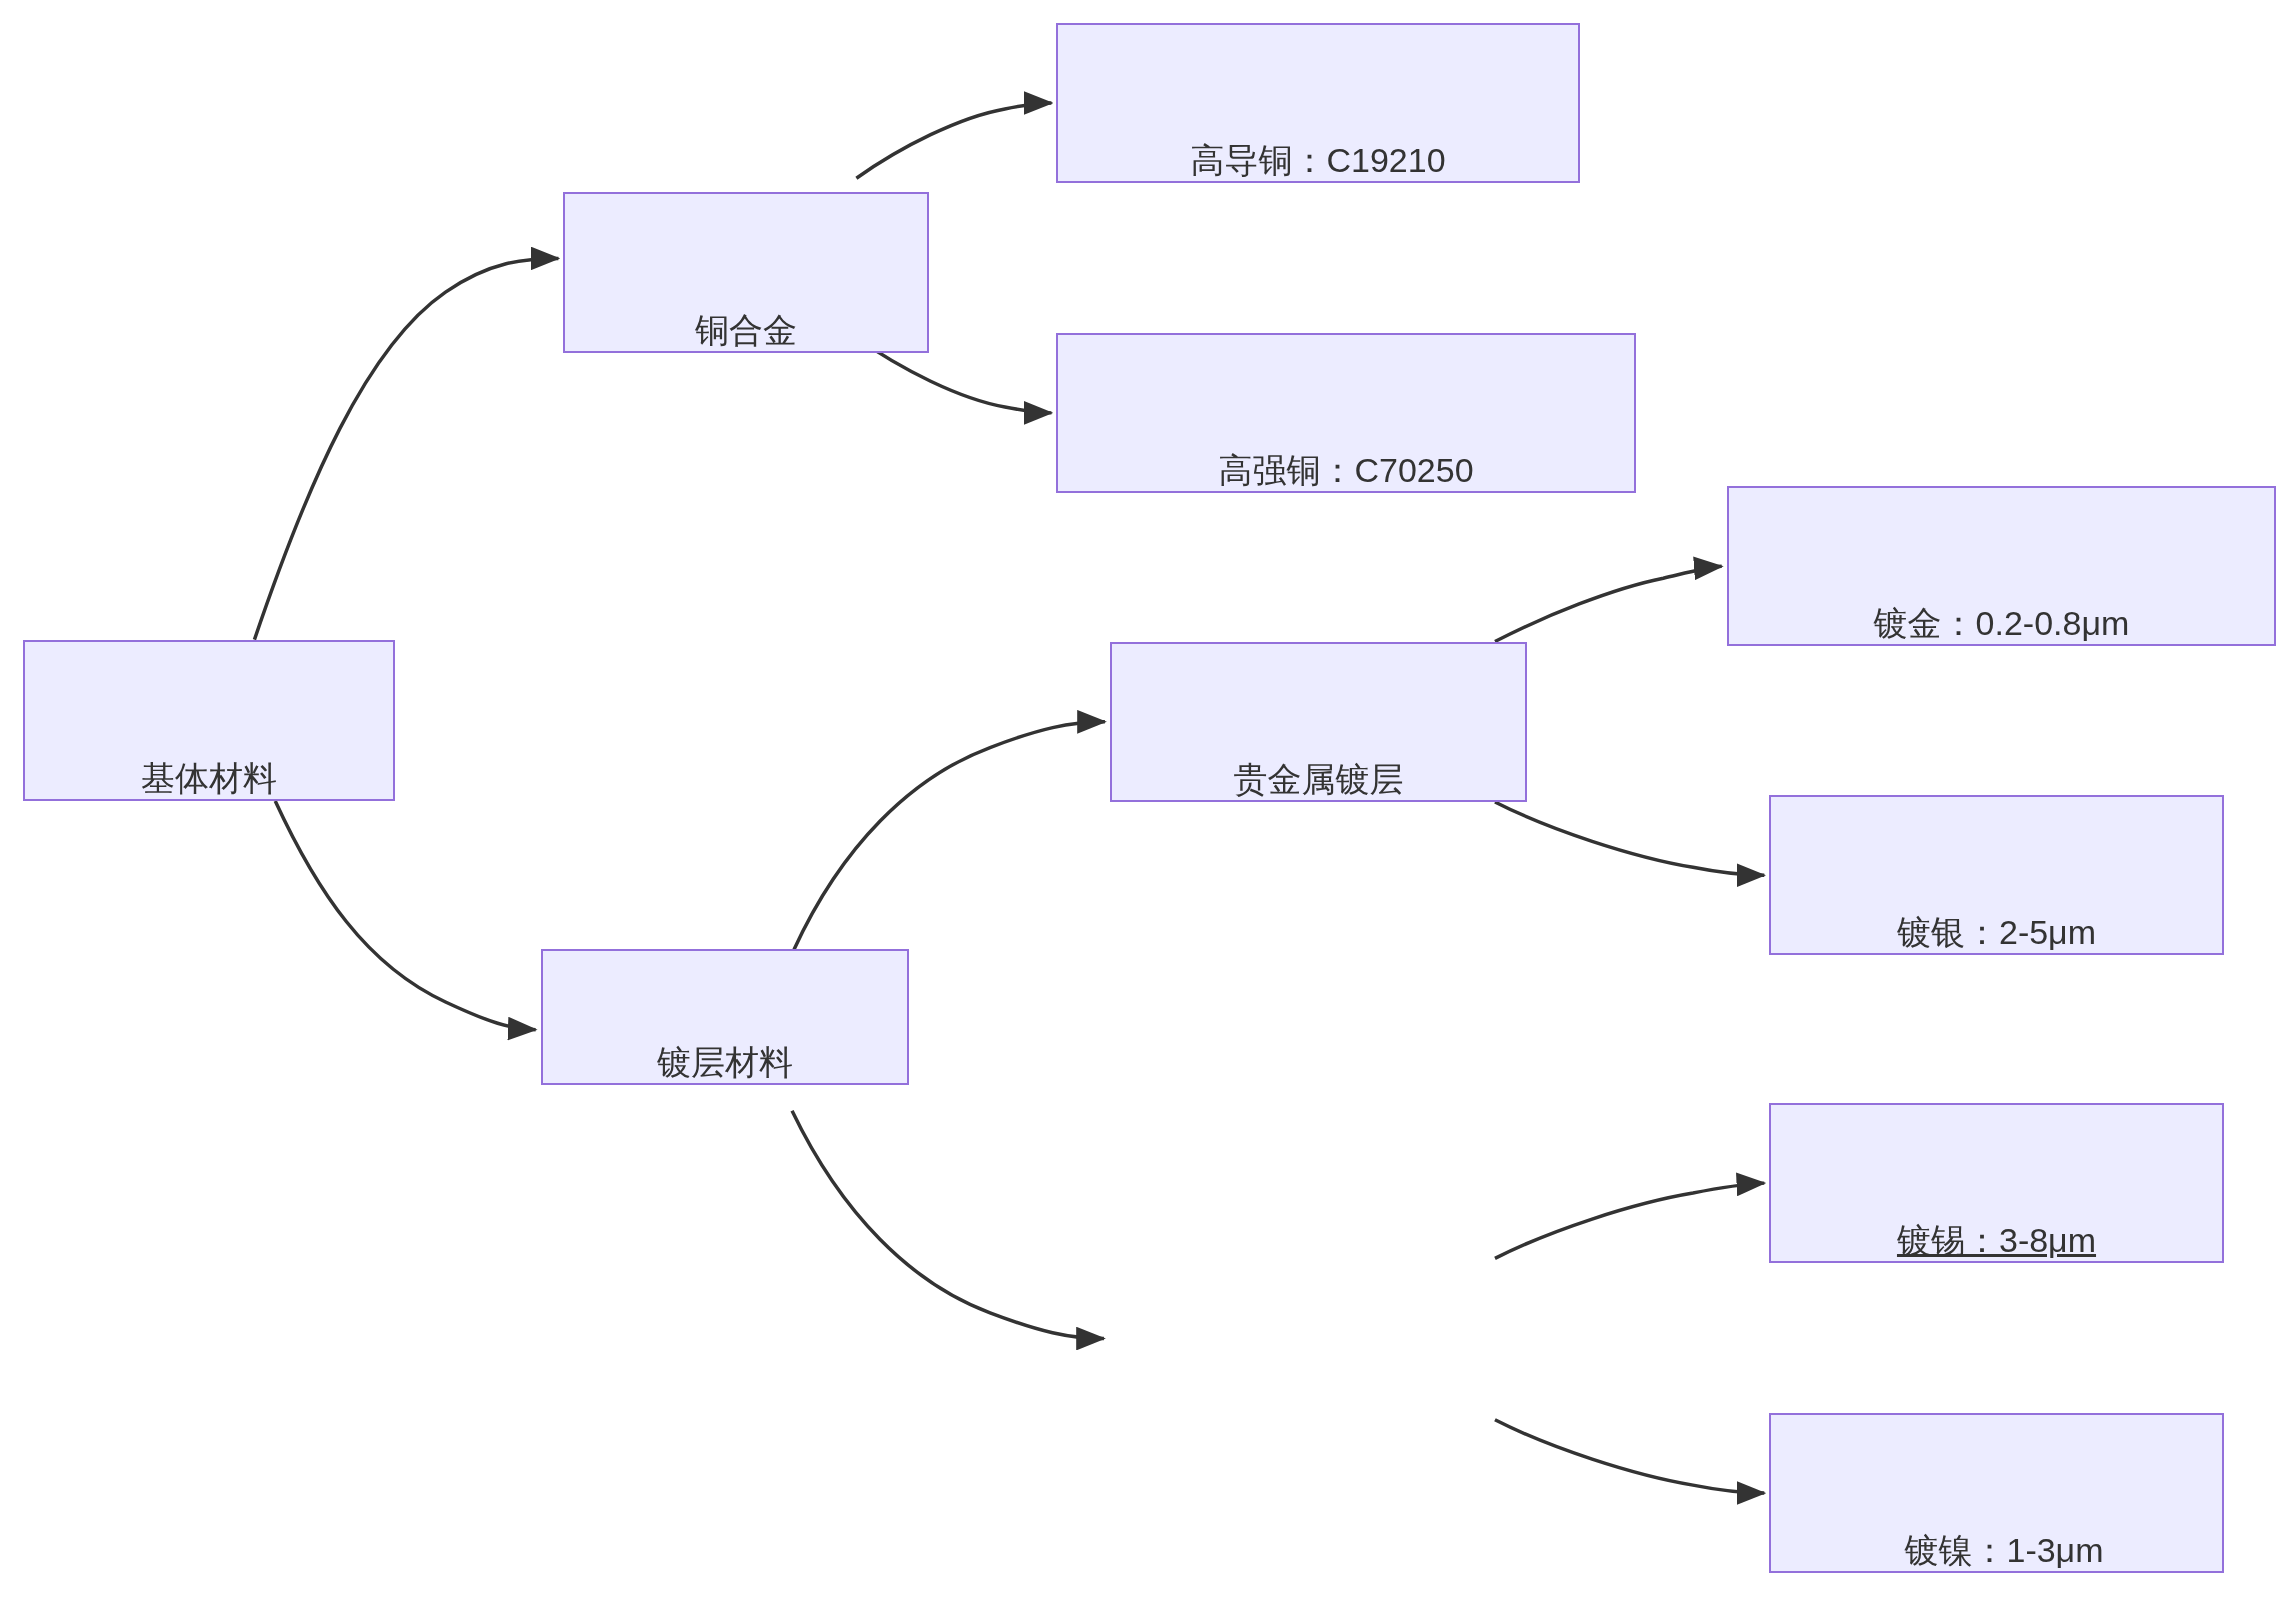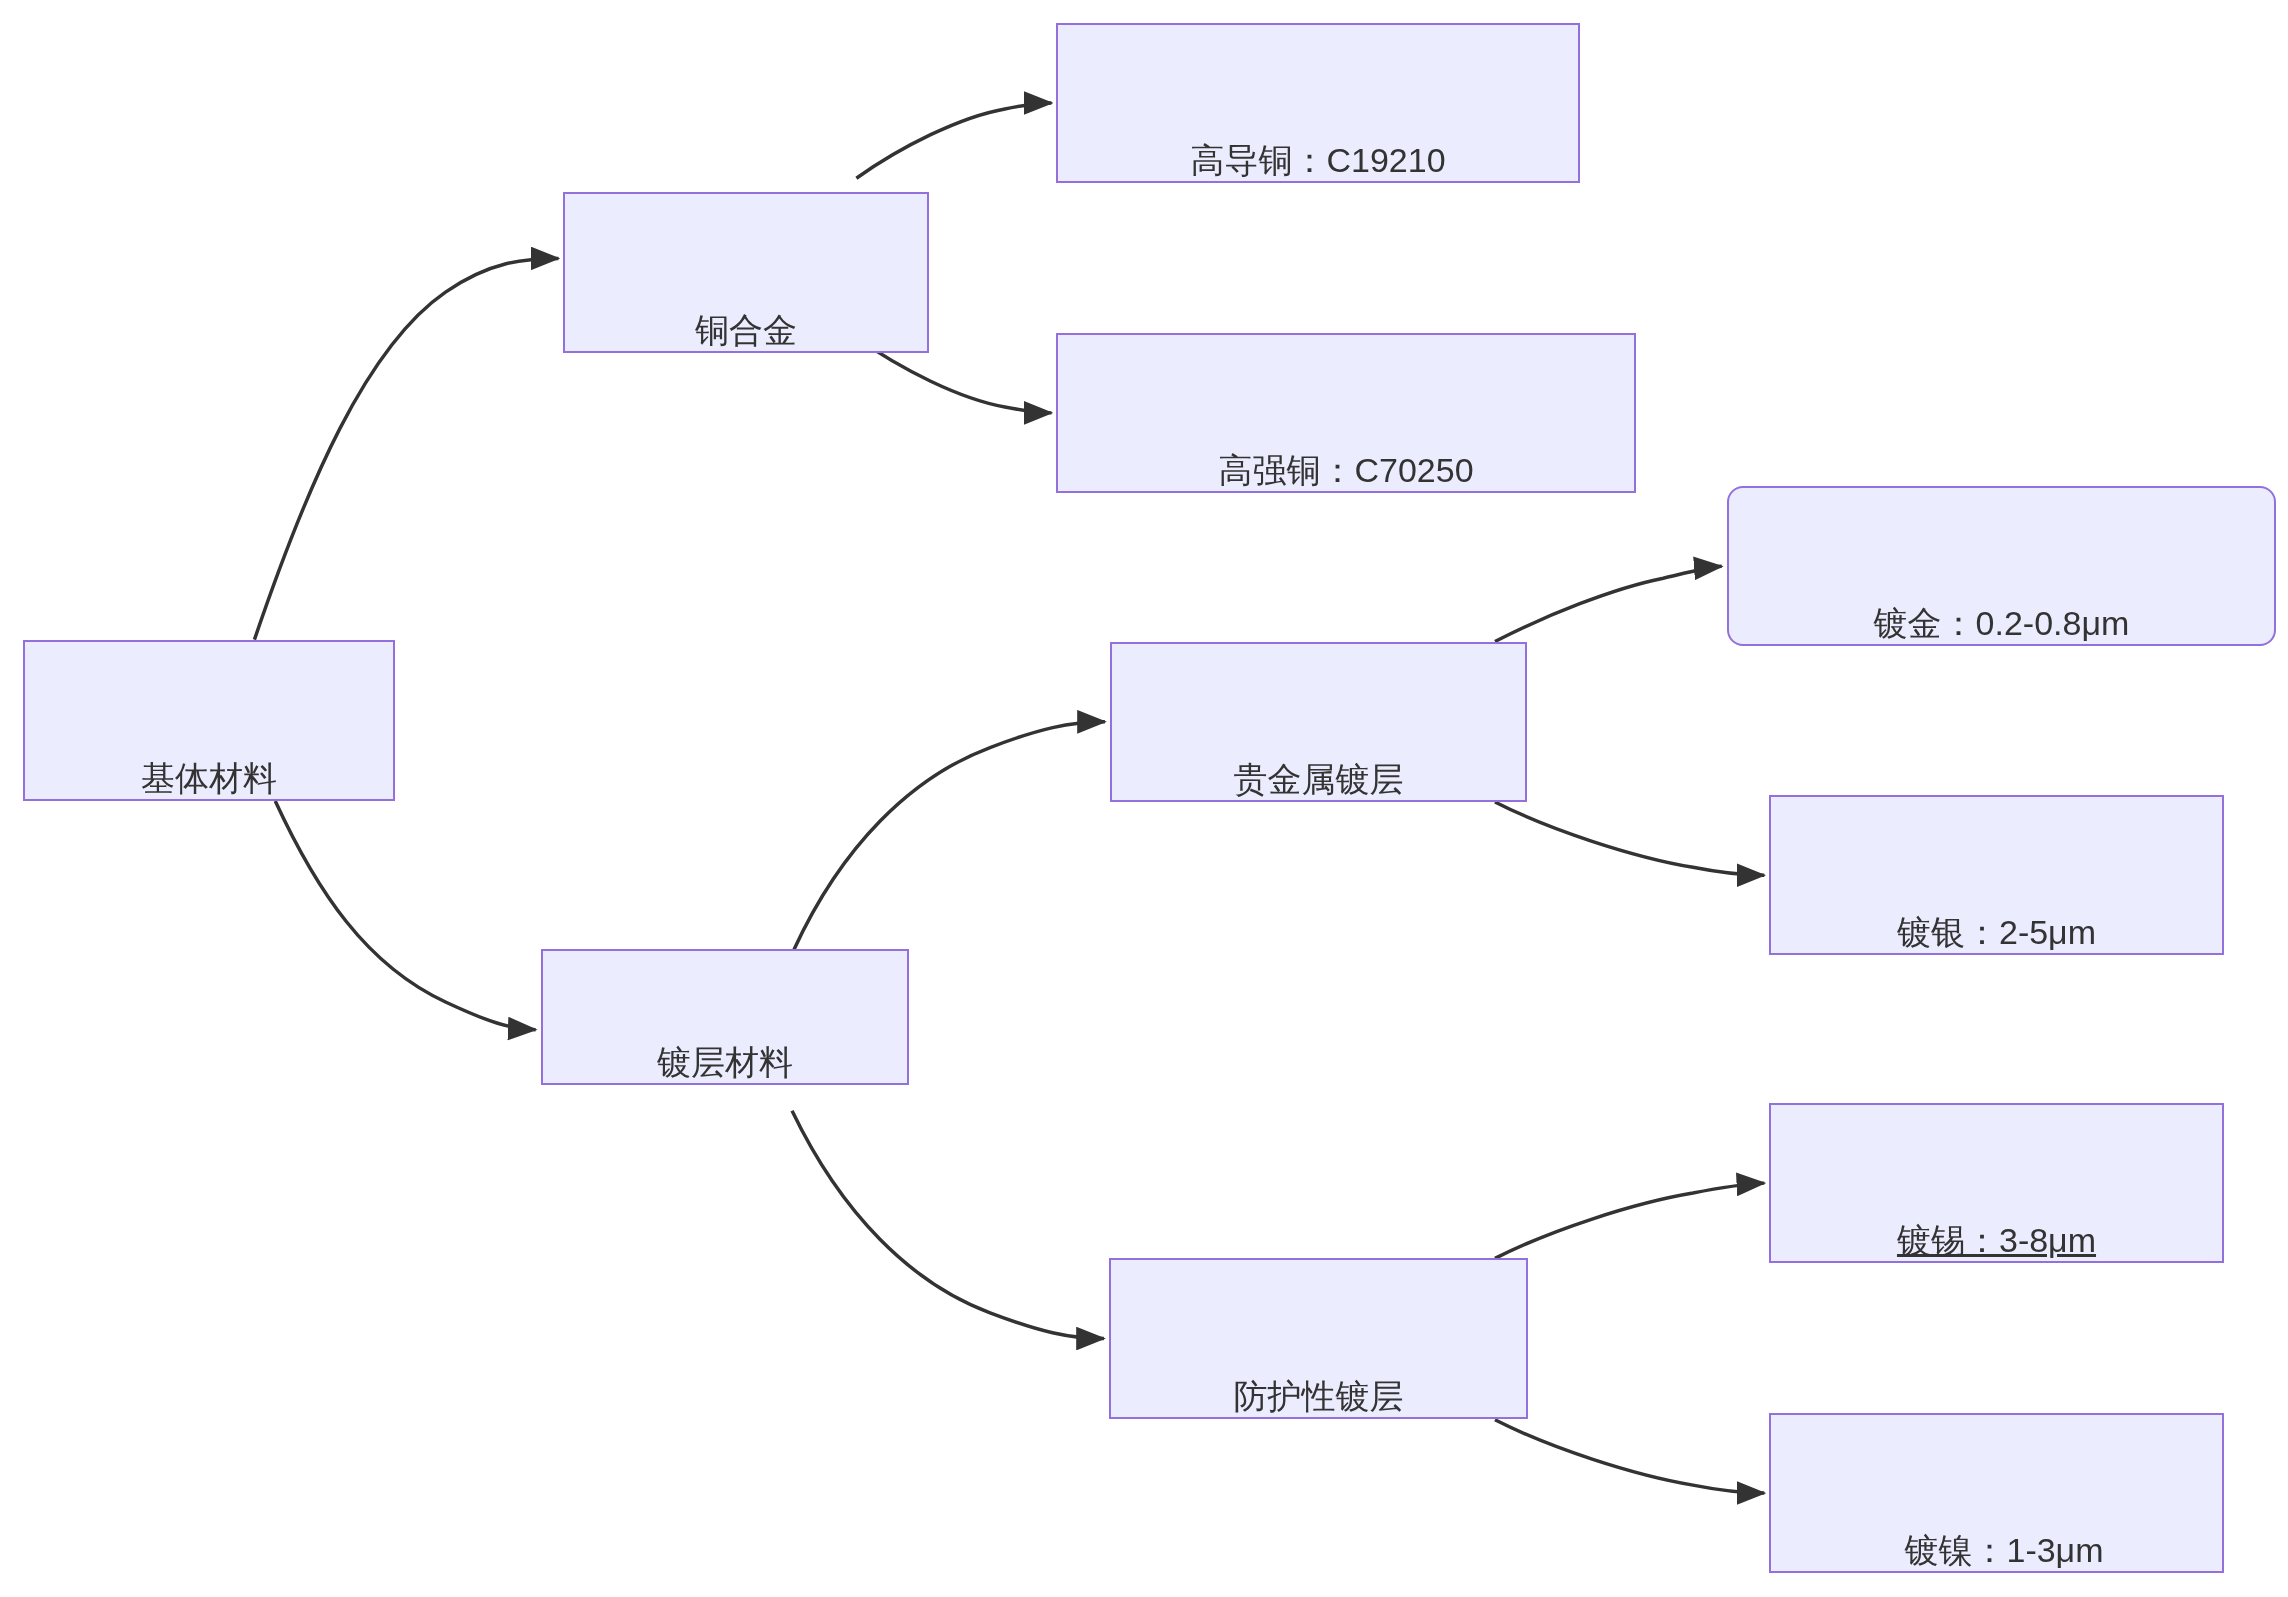--- a/index.html
+++ b/index.html
@@ -23,21 +23,21 @@
     white-space:nowrap;
     text-align:center;
   }
   
   .n-base      {left:23px;   top:640px;  width:372px; height:161px;}
   .n-copper    {left:563px;  top:192px;  width:366px; height:161px;}
   .n-highcond  {left:1056px; top:23px;   width:524px; height:160px;}
   .n-highstr   {left:1056px; top:333px;  width:580px; height:160px;}
   .n-plating   {left:541px;  top:949px;  width:368px; height:136px;}
   .n-precious  {left:1110px; top:642px;  width:417px; height:160px;}
-  .n-gold      {left:1727px; top:486px;  width:549px; height:160px;border-radius:16px;}
+  .n-gold      {left:1727px; top:486px;  width:549px; height:160px;}
   .n-silver    {left:1769px; top:795px;  width:455px; height:160px;}
   .n-protect   {left:1109px; top:1258px; width:419px; height:161px;}
   .n-tin       {left:1769px; top:1103px; width:455px; height:160px;text-decoration:underline;}
   .n-nickel    {left:1769px; top:1413px; width:455px; height:160px;padding-left:15px;}
 </style>
 </head>
 <body>
 
 <div class="canvas">
 
@@ -86,23 +86,20 @@
   </div>
 
   <div class="node n-gold">
     <span>镀金：0.2-0.8μm</span>
   </div>
 
   <div class="node n-silver">
     <span>镀银：2-5μm</span>
   </div>
 
-  <div class="node n-protect">
-    <span>防护性镀层</span>
-  </div>
 
   <div class="node n-tin">
     <span>镀锡：3-8μm</span>
   </div>
 
   <div class="node n-nickel">
     <span>镀镍：1-3μm</span>
   </div>
 
 </div>

